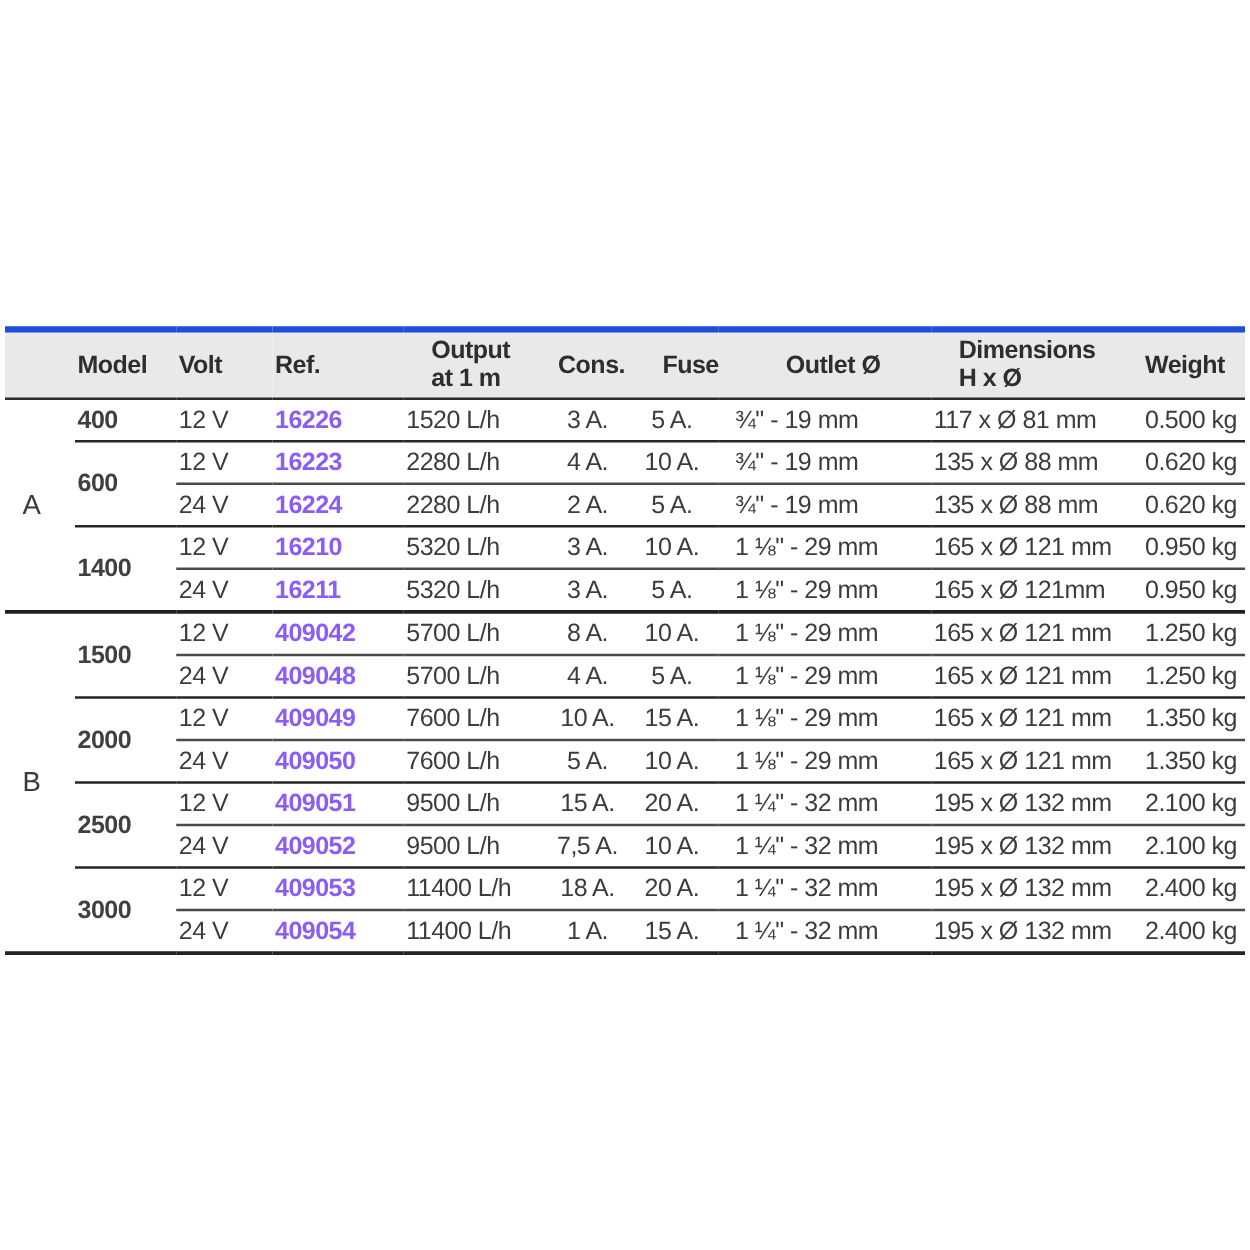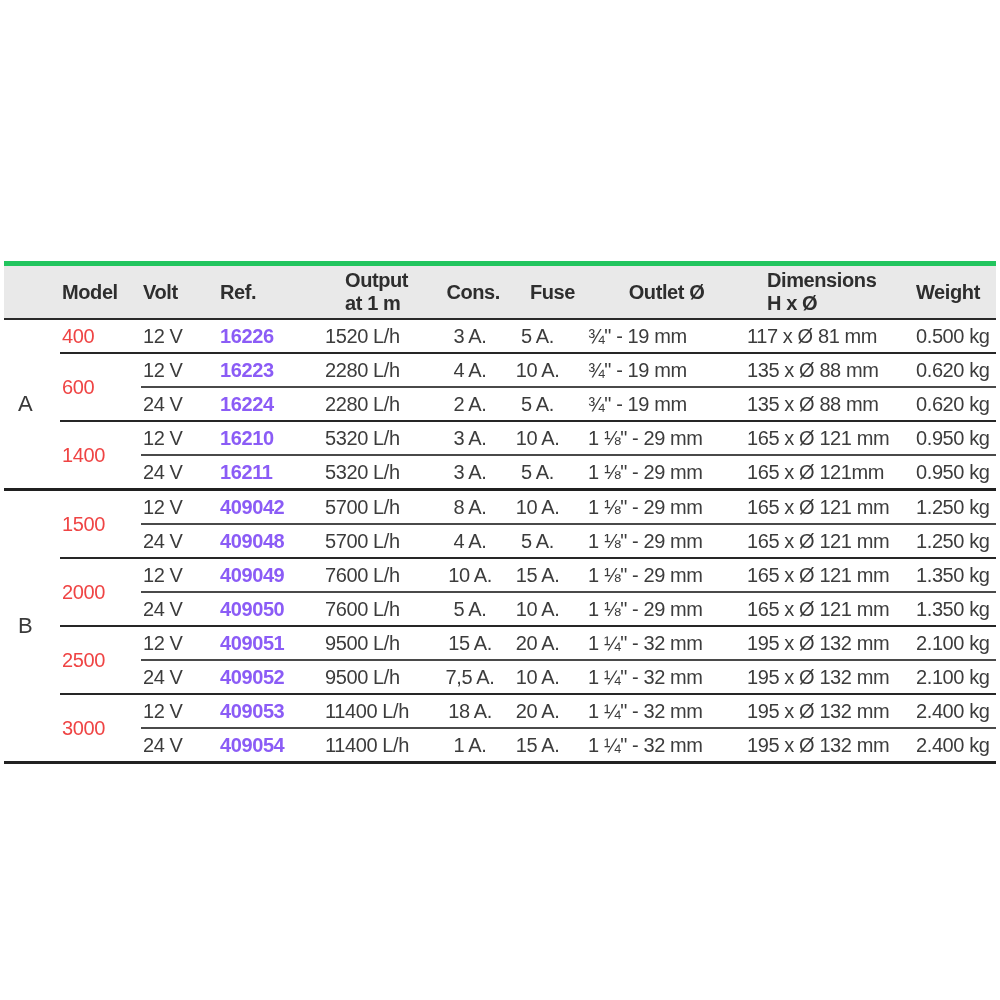--- a/index.html
+++ b/index.html
@@ -10,21 +10,21 @@
     font-family:"Liberation Sans","DejaVu Sans",sans-serif;
     color:#3c3c3c;
     overflow:hidden;
   }
   table.spec{
     position:absolute;
     top:261px;left:4px;
     width:992px;
     border-collapse:collapse;
     table-layout:fixed;
-    border-top:5px solid #22c55e;
+    border-top:5px solid #1d4ed8;
     border-bottom:3px solid #222222;
   }
   col.c-grp{width:56px;}
   col.c-model{width:81px;}
   col.c-volt{width:77px;}
   col.c-ref{width:105px;}
   col.c-output{width:117px;}
   col.c-cons{width:60px;}
   col.c-fuse{width:75px;}
   col.c-outlet{width:170px;}
@@ -57,22 +57,22 @@
     white-space:nowrap;
     padding:0 0 0 2px;
     color:#3c3c3c;
   }
   td.grp{
     font-size:22px;
     color:#3a3a3a;
     padding-left:14px;
   }
   td.model{
-    font-weight:400;
-    color:#ef4444;
+    font-weight:700;
+    color:#404040;
     padding-left:2px;
   }
   td.ref{
     font-weight:700;
     color:#8b5cf6;
   }
   td.ctr{text-align:center;padding:0;}
   td.outlet{padding-left:13px;}
   td.weight{padding-left:8px;margin-top:44px;}
 

